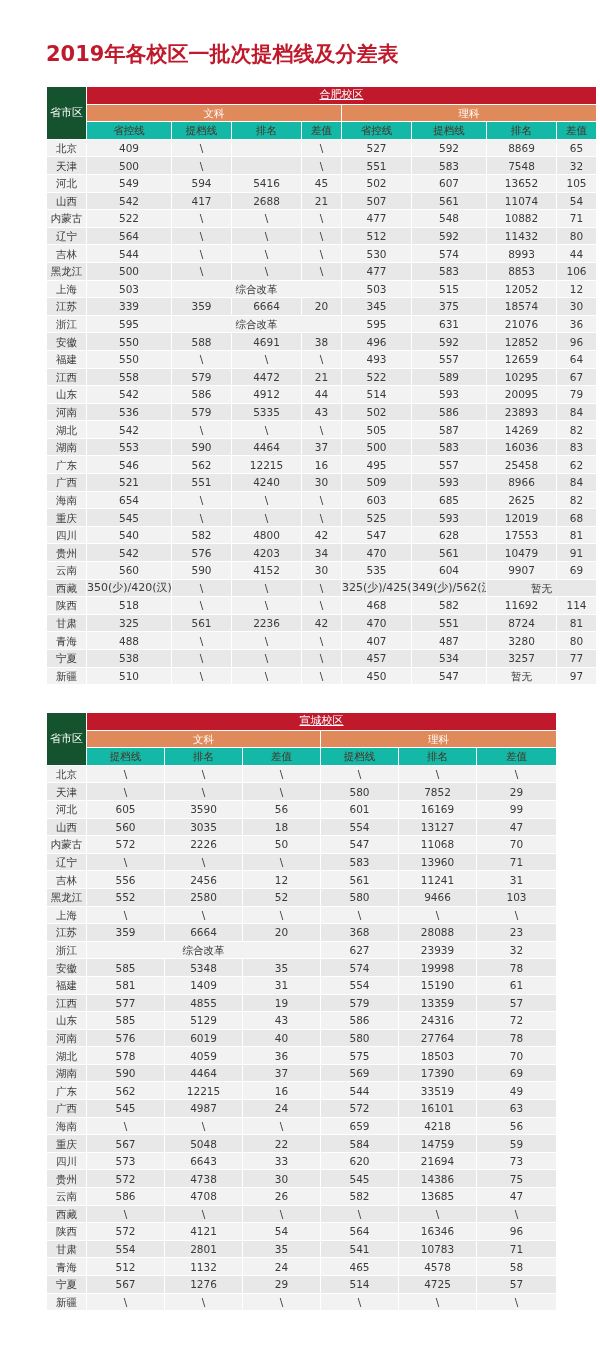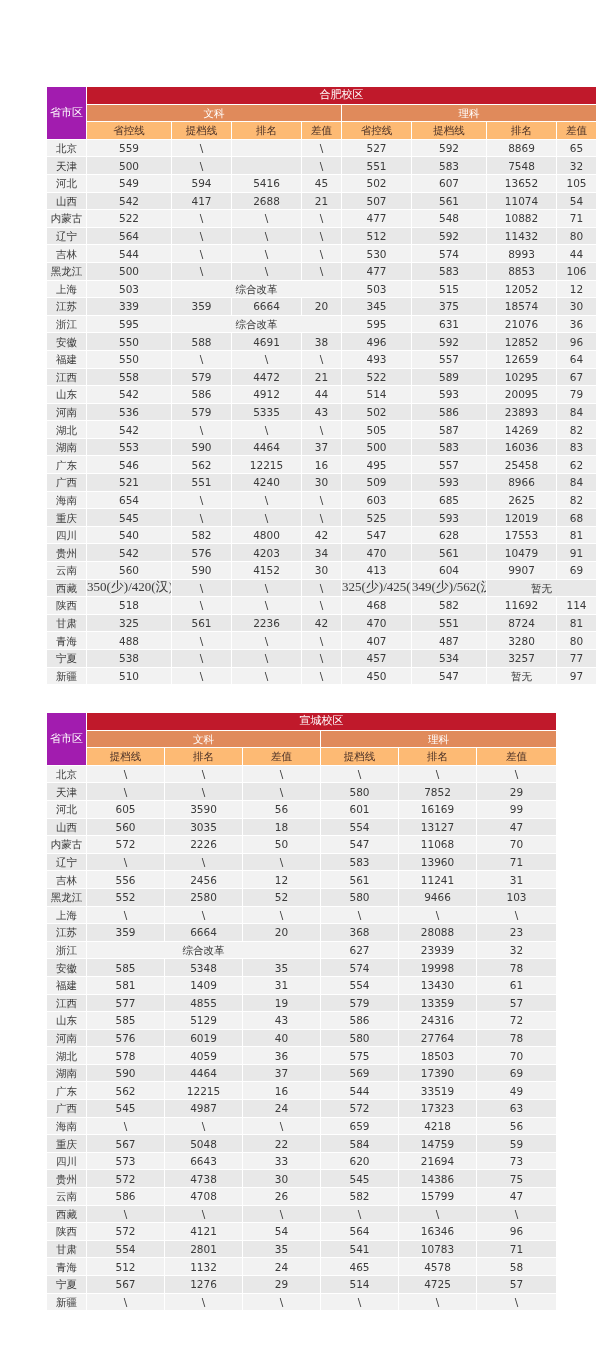--- a/index.html
+++ b/index.html
@@ -47,71 +47,72 @@
     white-space: nowrap;
     overflow: hidden;
   }
   
   .hdr-campus {
     background: #c0192b;
     color: #ffffff;
     font-weight: bold;
     font-size: 11px;
     height: 18px;
+    text-decoration: underline;
   }
   .hdr-prov {
-    background: #a21caf;
+    background: #14532d;
     color: #ffffff;
     font-weight: bold;
     font-size: 11px;
   }
   .hdr-subject {
     background: #e08a5b;
     color: #ffffff;
     font-size: 10.5px;
     height: 21px;
   }
   .hdr-col {
-    background: #fdba74;
+    background: #14b8a6;
     color: #4a3026;
     font-size: 10.5px;
     height: 19px;
     margin-left: 12px;
   }
   
   .rowA td { background: #f2f2f2; }
   .rowB td { background: #e8e8e8; }
   td.provcell {
     color: #3a3a3a;
     font-size: 10.5px;
   }
   td.val {
     color: #3a3a3a;
     font-size: 10.5px;
   }
   td.small {
-    font-size: 13px;
-    font-family: Liberation Serif, serif;
+    font-size: 11px;
   }
   .tbl1-wrap {
     position: absolute;
     left: 46px;
     top: 86px;
   }
   .tbl2-wrap {
     position: absolute;
     left: 46px;
     top: 712px;
   }
 </style>
 </head>
 <body>
 
 <div class="page">
 
+  <div class="title">2019年各校区一批次提档线及分差表</div>
 
   <div class="tbl1-wrap">
     <table class="grid">
       <colgroup>
         <col style="width:40px">
         <col style="width:85px">
           <col style="width:60px">
           <col style="width:70px">
           <col style="width:40px">
         <col style="width:70px">
@@ -135,21 +136,21 @@
           <td class="hdr-col">差值</td>
           <td class="hdr-col">省控线</td>
           <td class="hdr-col">提档线</td>
           <td class="hdr-col">排名</td>
           <td class="hdr-col">差值</td>
         </tr>
       </thead>
       <tbody id="tbody-1">
           <tr class="rowA">
             <td class="provcell">北京</td>
-            <td class="val">559</td>
+            <td class="val">409</td>
             <td class="val">\</td>
             <td class="val"></td>
             <td class="val">\</td>
             <td class="val">527</td>
             <td class="val">592</td>
             <td class="val">8869</td>
             <td class="val">65</td>
           </tr>
           <tr class="rowB">
             <td class="provcell">天津</td>
@@ -399,21 +400,21 @@
             <td class="val">561</td>
             <td class="val">10479</td>
             <td class="val">91</td>
           </tr>
           <tr class="rowA">
             <td class="provcell">云南</td>
             <td class="val">560</td>
             <td class="val">590</td>
             <td class="val">4152</td>
             <td class="val">30</td>
-            <td class="val">413</td>
+            <td class="val">535</td>
             <td class="val">604</td>
             <td class="val">9907</td>
             <td class="val">69</td>
           </tr>
           <tr class="rowB">
             <td class="provcell">西藏</td>
             <td class="val small">350(少)/420(汉)</td>
             <td class="val">\</td>
             <td class="val">\</td>
             <td class="val">\</td>
@@ -615,21 +616,21 @@
             <td class="val">574</td>
             <td class="val">19998</td>
             <td class="val">78</td>
           </tr>
           <tr class="rowA">
             <td class="provcell">福建</td>
             <td class="val">581</td>
             <td class="val">1409</td>
             <td class="val">31</td>
             <td class="val">554</td>
-            <td class="val">13430</td>
+            <td class="val">15190</td>
             <td class="val">61</td>
           </tr>
           <tr class="rowB">
             <td class="provcell">江西</td>
             <td class="val">577</td>
             <td class="val">4855</td>
             <td class="val">19</td>
             <td class="val">579</td>
             <td class="val">13359</td>
             <td class="val">57</td>
@@ -678,21 +679,21 @@
             <td class="val">544</td>
             <td class="val">33519</td>
             <td class="val">49</td>
           </tr>
           <tr class="rowB">
             <td class="provcell">广西</td>
             <td class="val">545</td>
             <td class="val">4987</td>
             <td class="val">24</td>
             <td class="val">572</td>
-            <td class="val">17323</td>
+            <td class="val">16101</td>
             <td class="val">63</td>
           </tr>
           <tr class="rowA">
             <td class="provcell">海南</td>
             <td class="val">\</td>
             <td class="val">\</td>
             <td class="val">\</td>
             <td class="val">659</td>
             <td class="val">4218</td>
             <td class="val">56</td>
@@ -723,21 +724,21 @@
             <td class="val">545</td>
             <td class="val">14386</td>
             <td class="val">75</td>
           </tr>
           <tr class="rowA">
             <td class="provcell">云南</td>
             <td class="val">586</td>
             <td class="val">4708</td>
             <td class="val">26</td>
             <td class="val">582</td>
-            <td class="val">15799</td>
+            <td class="val">13685</td>
             <td class="val">47</td>
           </tr>
           <tr class="rowB">
             <td class="provcell">西藏</td>
             <td class="val">\</td>
             <td class="val">\</td>
             <td class="val">\</td>
             <td class="val">\</td>
             <td class="val">\</td>
             <td class="val">\</td>

